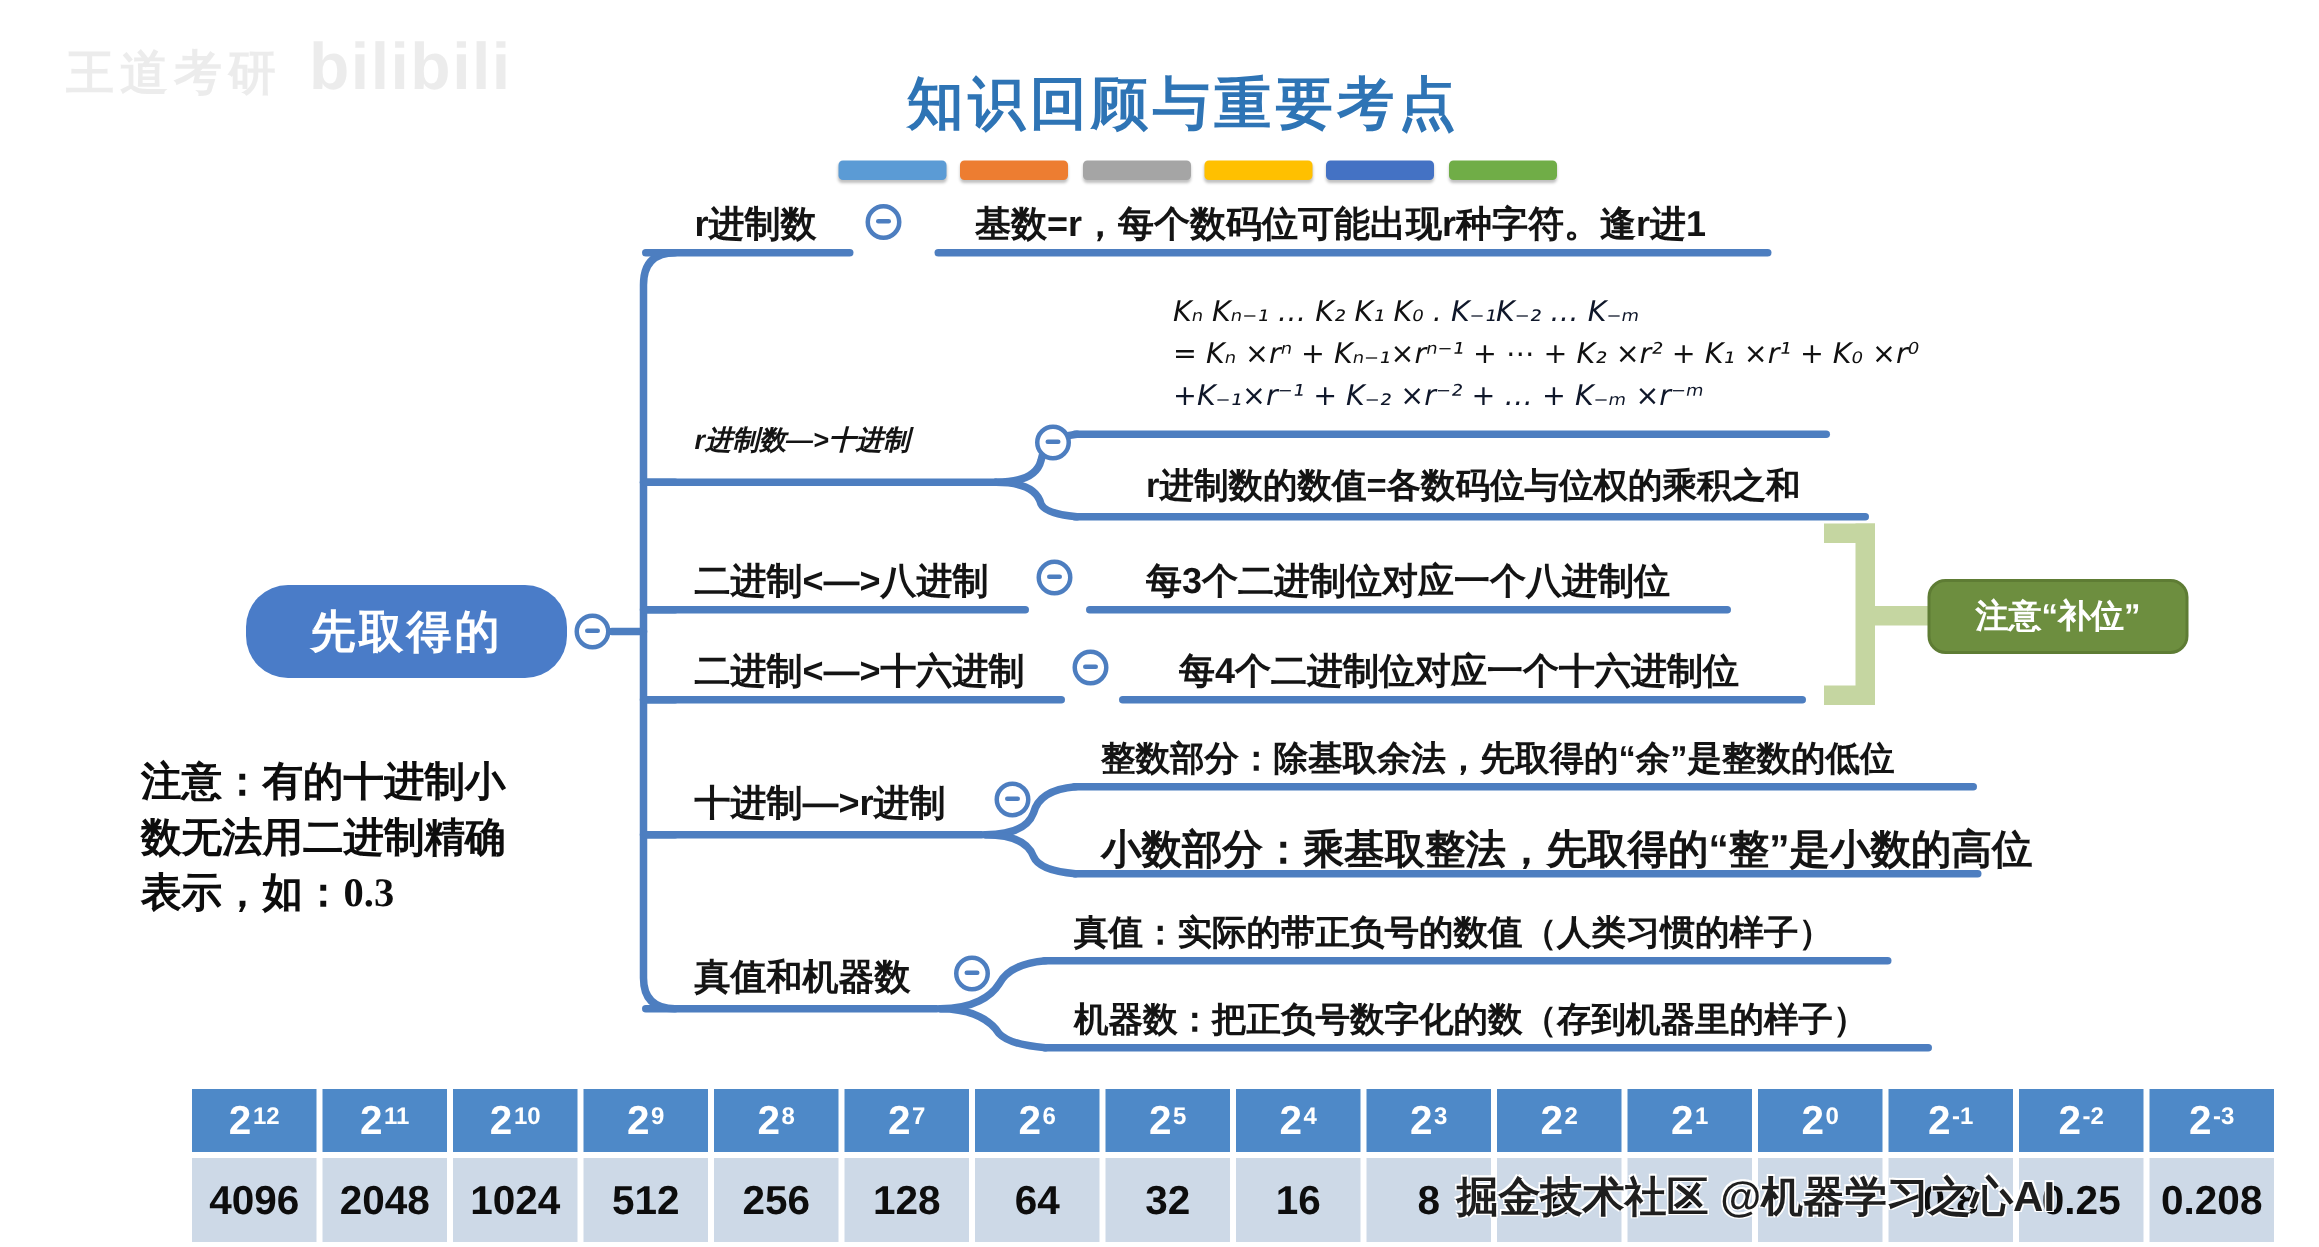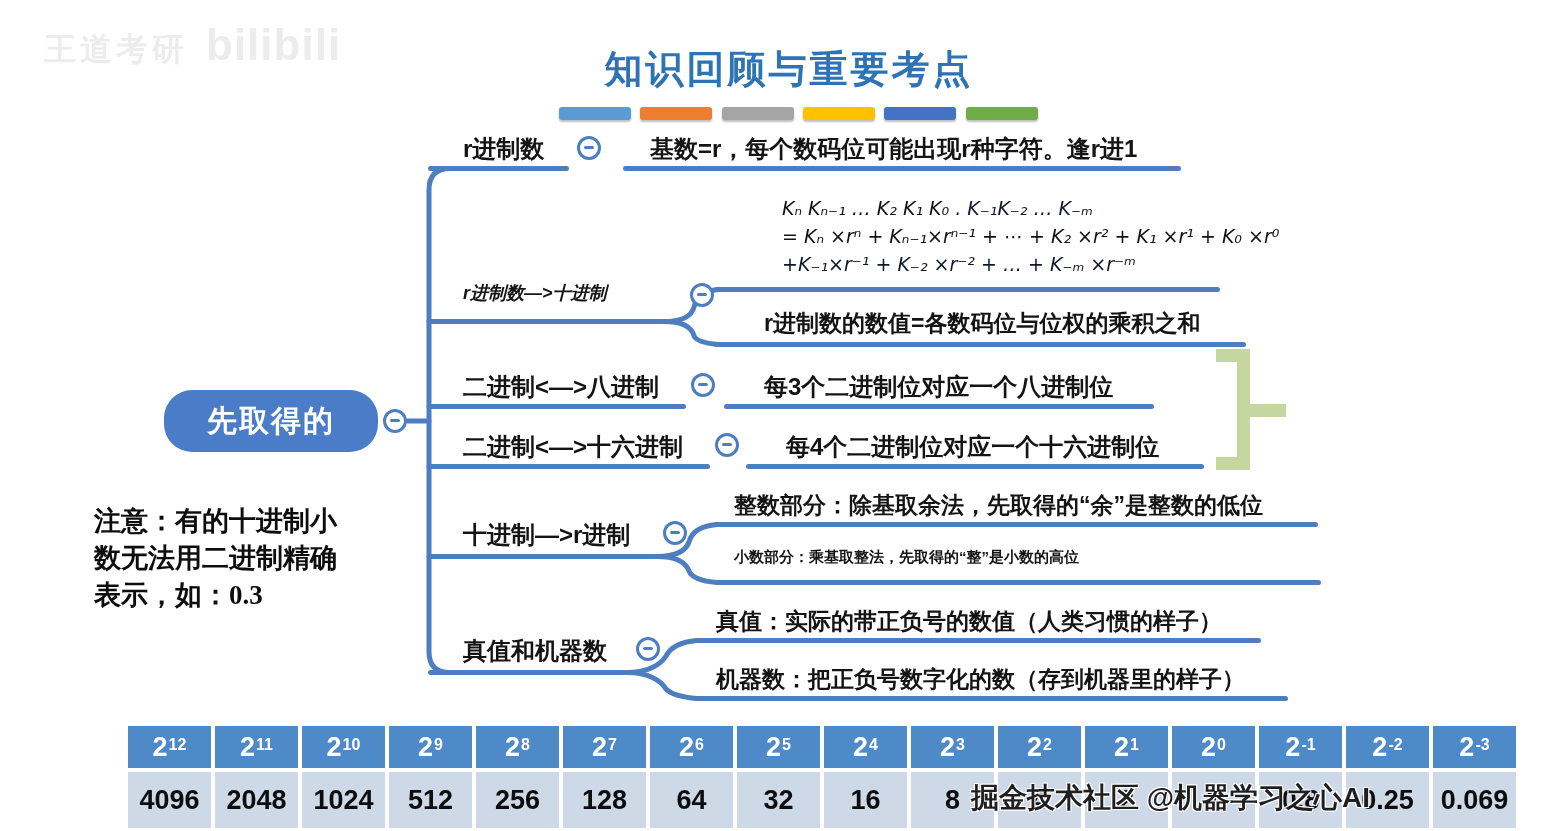--- a/index.html
+++ b/index.html
@@ -112,27 +112,30 @@
   <div class="blabel" style="left:447px;top:431px;font-size:24px;">二进制&lt;—&gt;十六进制</div>
   <div class="minus" style="left:699px;top:433px;"></div>
   <div class="blabel" style="left:770px;top:431px;font-size:24px;">每4个二进制位对应一个十六进制位</div>
   <div class="hline" style="left:412px;top:464px;width:282px;"></div>
   <div class="hline" style="left:730px;top:464px;width:458px;"></div>
 
   <div class="bracket-part" style="left:1200px;top:349px;width:34px;height:13px;"></div>
   <div class="bracket-part" style="left:1221px;top:349px;width:13px;height:121px;"></div>
   <div class="bracket-part" style="left:1200px;top:457px;width:34px;height:13px;"></div>
   <div class="bracket-part" style="left:1234px;top:404px;width:36px;height:13px;"></div>
+  <div class="callout">
+    <span>注意“补位”</span>
+  </div>
 
   <div class="blabel" style="left:718px;top:490px;font-size:23px;">整数部分：除基取余法，先取得的“余”是整数的低位</div>
   <div class="hline" style="left:698px;top:522px;width:604px;"></div>
   <div class="blabel" style="left:447px;top:519px;font-size:24px;">十进制—&gt;r进制</div>
   <div class="minus" style="left:647px;top:521px;"></div>
   <div class="hline" style="left:412px;top:554px;width:229px;"></div>
-  <div class="blabel" style="left:718px;top:548px;font-size:15px;">小数部分：乘基取整法，先取得的“整”是小数的高位</div>
+  <div class="blabel" style="left:718px;top:548px;font-size:27px;">小数部分：乘基取整法，先取得的“整”是小数的高位</div>
   <div class="hline" style="left:698px;top:580px;width:607px;"></div>
 
   <div class="blabel" style="left:700px;top:606px;font-size:23px;">真值：实际的带正负号的数值（人类习惯的样子）</div>
   <div class="hline" style="left:678px;top:638px;width:567px;"></div>
   <div class="blabel" style="left:447px;top:635px;font-size:24px;">真值和机器数</div>
   <div class="minus" style="left:620px;top:637px;"></div>
   <div class="hline" style="left:412px;top:670px;width:199px;"></div>
   <div class="blabel" style="left:700px;top:664px;font-size:23px;">机器数：把正负号数字化的数（存到机器里的样子）</div>
   <div class="hline" style="left:678px;top:696px;width:594px;"></div>
 
@@ -215,18 +218,18 @@
     <div class="td">128</div>
     <div class="td">64</div>
     <div class="td">32</div>
     <div class="td">16</div>
     <div class="td">8</div>
     <div class="td">4</div>
     <div class="td">2</div>
     <div class="td">1</div>
     <div class="td">0.8</div>
     <div class="td">0.25</div>
-    <div class="td">0.069</div>
+    <div class="td">0.208</div>
   </div>
 
   <div class="wm-br">掘金技术社区 @机器学习之心AI</div>
 
 </div>
 
 </body></html>

